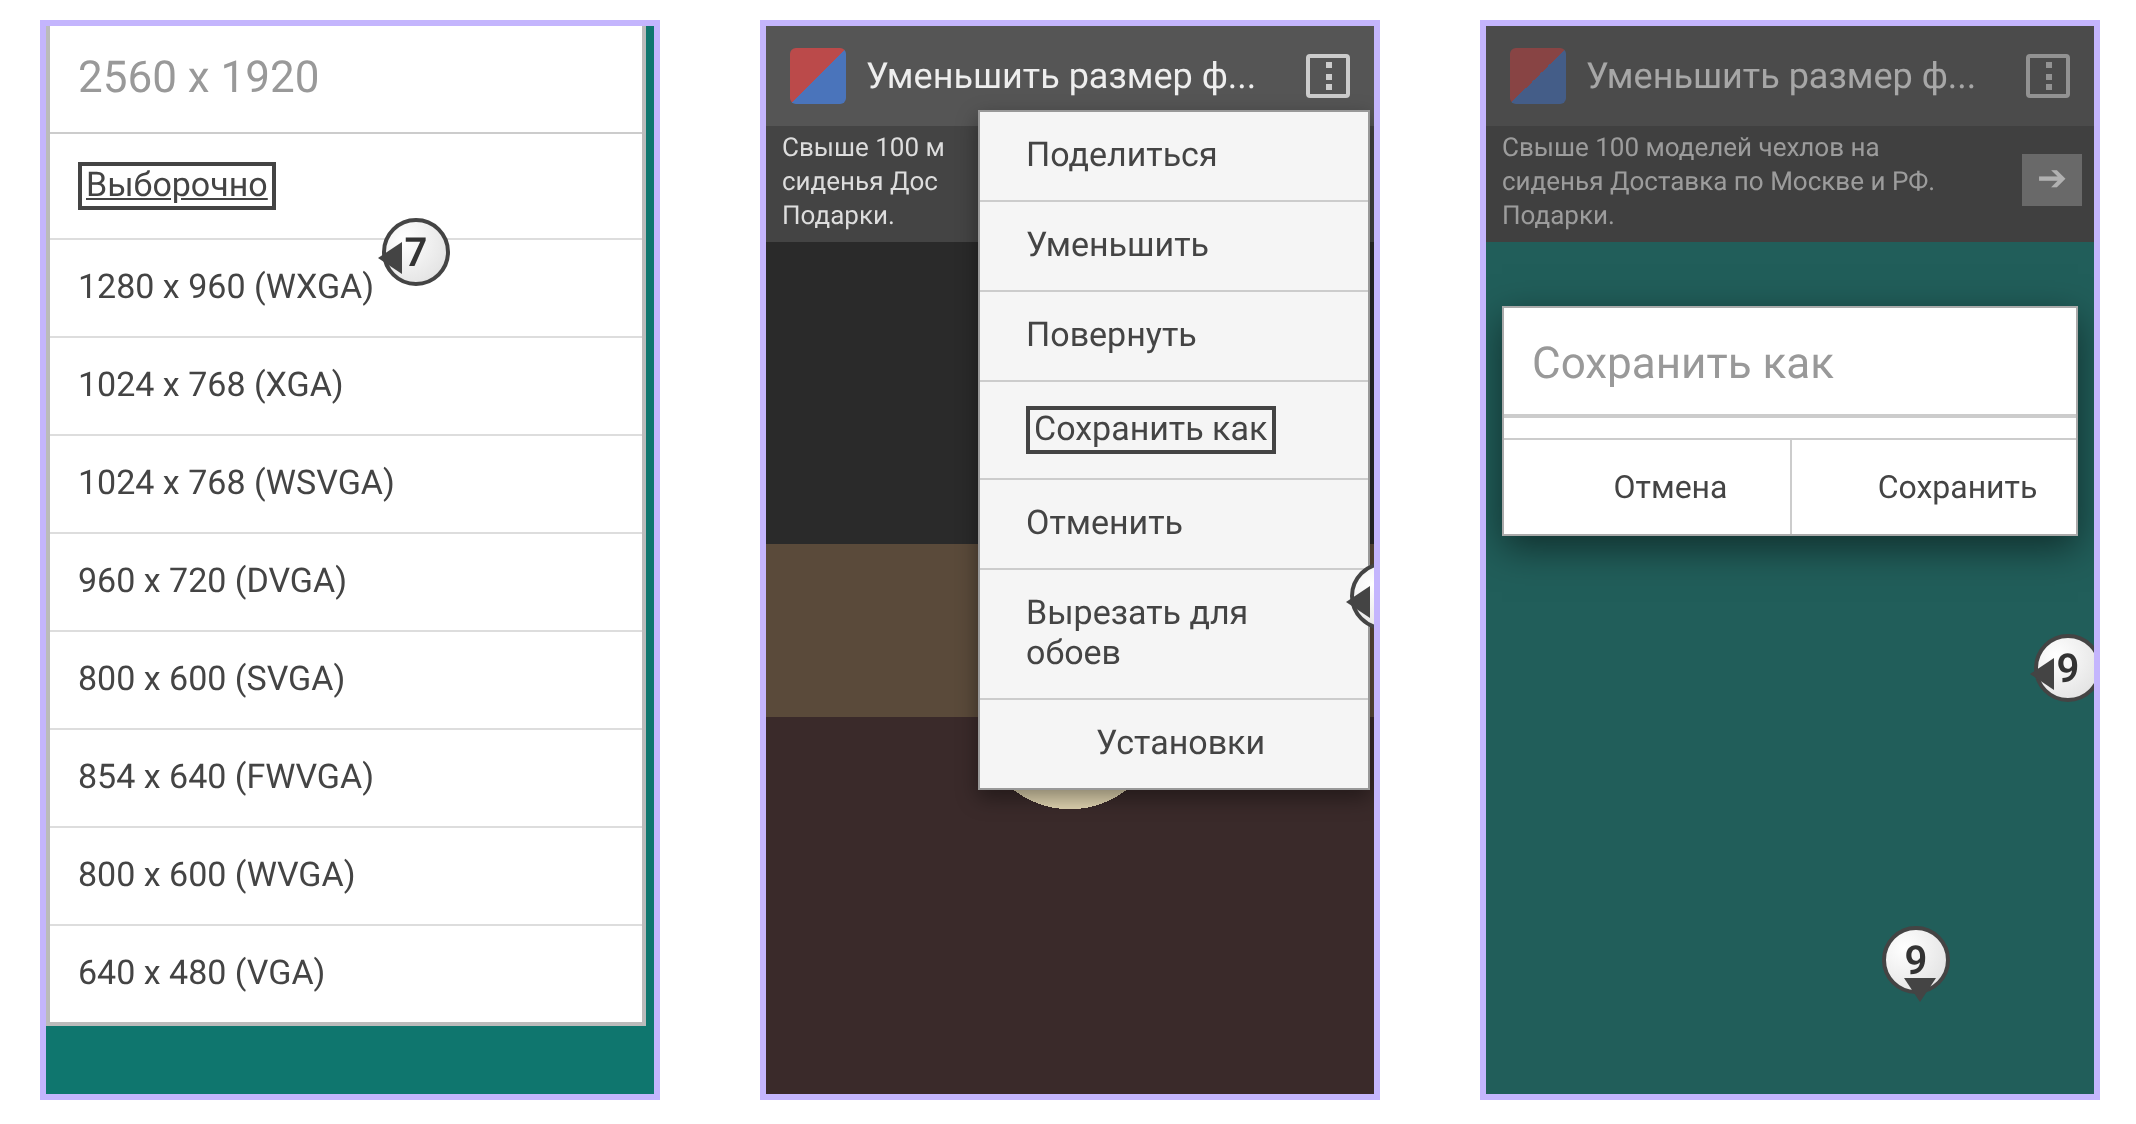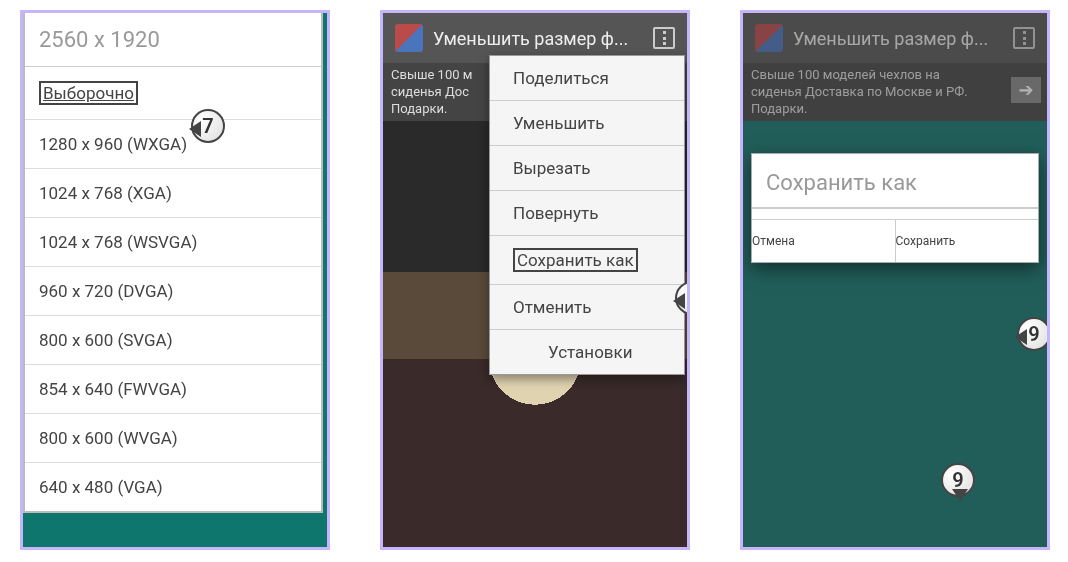--- a/index.html
+++ b/index.html
@@ -147,22 +147,23 @@
   }
   .fname-label { color:#555; font-size:15px; margin-top:12px; }
   .fname-value {
     border-bottom: 2px solid #ccc;
     padding: 4px 0; font-size: 15px; color:#333; margin-top:2px;
   }
   .dialog-buttons {
     display:flex; border-top:1px solid #ccc; margin-top:10px;
   }
   .dialog-buttons .dbtn {
-    flex:1; text-align:left; padding:14px 0; font-size:12px; color:#444;
+    flex:1; text-align:center; padding:14px 0; font-size:16px; color:#444;
     cursor:pointer;
+    margin-left:24px;
   }
   .dialog-buttons .dbtn:first-child { border-right:1px solid #ccc; }
 
   
   .callout {
     position: absolute;
     width: 34px; height: 34px;
     border-radius: 50%;
     border: 2px solid #444;
     background: radial-gradient(circle at 30% 30%, #fff, #ddd);
@@ -213,24 +214,24 @@
   <div class="ad">
     <div style="white-space:pre-line;">Свыше 100 м
 сиденья Дос
 Подарки.</div>
   </div>
   <div class="photo-bg"></div>
 
   <div class="dropdown">
     <div class="item"><span>Поделиться</span></div>
     <div class="item"><span>Уменьшить</span></div>
-    <div class="item"><span>Вырезать</span></div>
     <div class="item"><span>Повернуть</span></div>
     <div class="item boxed"><span>Сохранить как</span></div>
     <div class="item"><span>Отменить</span></div>
+    <div class="item"><span>Вырезать для обоев</span></div>
     <div class="item"><span>Установки</span></div>
   </div>
   <div class="callout" style="top:268px; right:-22px;">8</div>
 </div>
 
 <div class="phone">
   <div class="appbar">
     <div class="appicon"></div>
     <div class="title">Уменьшить размер ф...</div>
     <div class="menuicon">

